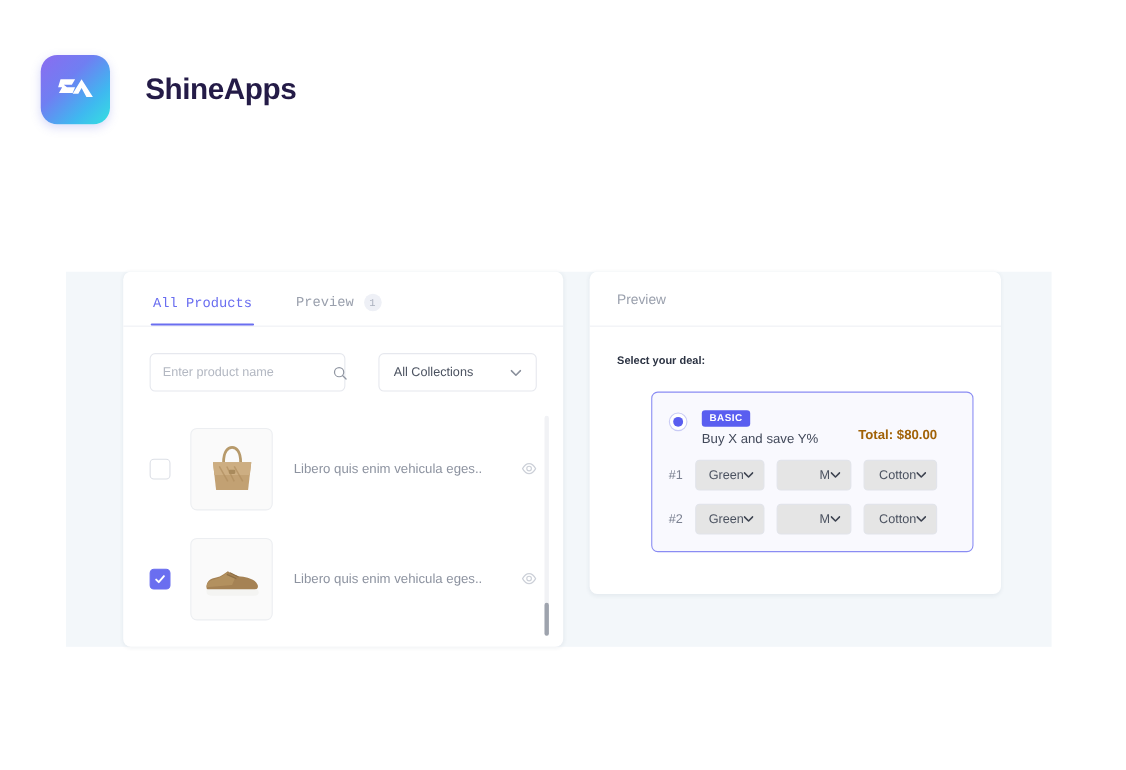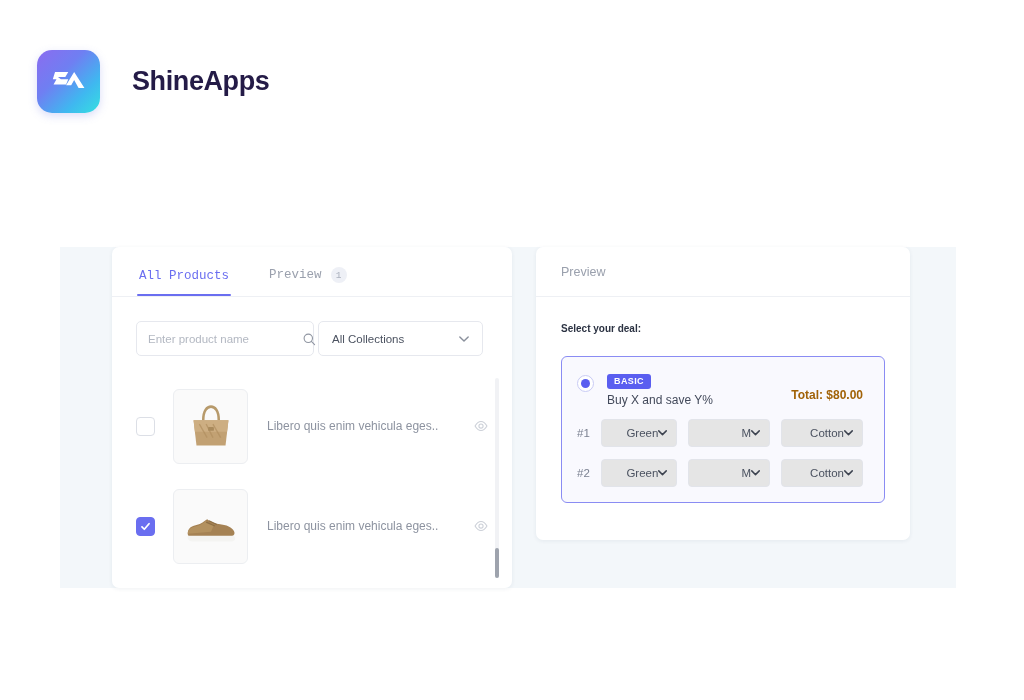--- a/index.html
+++ b/index.html
@@ -53,21 +53,21 @@
     content: ""; position: absolute; left: 0; right: 0; bottom: 0;
     height: 2.5px; background: #6a6ef0; border-radius: 2px;
   }
   .tab-badge {
     margin-left: 9px; min-width: 16px; height: 16px; border-radius: 8px;
     background: #eef0f6; color: #aab0bd; font-size: 9.5px;
     display: inline-flex; align-items: center; justify-content: center; padding: 0 4px;
   }
 
   
-  .filters { padding: 24px 24px 0 24px; display: flex; gap: 4px; }
+  .filters { padding: 24px 24px 0 24px; display: flex; gap: 30px; }
   .search-box {
     position: relative; width: 178px; height: 35px;
     border: 1px solid #e6e8ee; border-radius: 5px; background: #fff;
     display: flex; align-items: center; padding: 0 11px;
   }
   .search-box input {
     border: none; outline: none; flex: 1; font-size: 11.5px;
     color: #5f6673; font-family: "Liberation Sans", sans-serif; background: transparent;
   }
   .search-box input::placeholder { color: #b3b8c2; }
@@ -119,21 +119,21 @@
   .preview-head {
     height: 50px; padding: 0 25px; display: flex; align-items: center;
     border-bottom: 1px solid #eef0f4;
   }
   .preview-title { font-size: 12.5px; color: #9aa0ad; }
   .preview-body { padding: 26px 25px 0 25px; }
   .deal-label { font-size: 10px; font-weight: bold; color: #2b3242; }
 
   .deal-card {
     margin-top: 22px; border: 1.5px solid #8a8cf3; border-radius: 6px;
-    background: #f9f9fe; padding: 13px 21px 15px 15px;
+    background: #f9f9fe; padding: 13px 32px 15px 15px; margin-left: 31px;
   }
   .deal-top { display: flex; align-items: flex-start; }
   .radio {
     width: 17px; height: 17px; border-radius: 50%; flex: none; margin-top: 5px;
     border: 1.5px solid #c9cbf5; background: #fff;
     display: flex; align-items: center; justify-content: center; cursor: pointer;
   }
   .radio .dot { width: 9px; height: 9px; border-radius: 50%; background: #5a5ef0; }
   .deal-info { margin-left: 13px; flex: 1; }
   .badge-basic {

